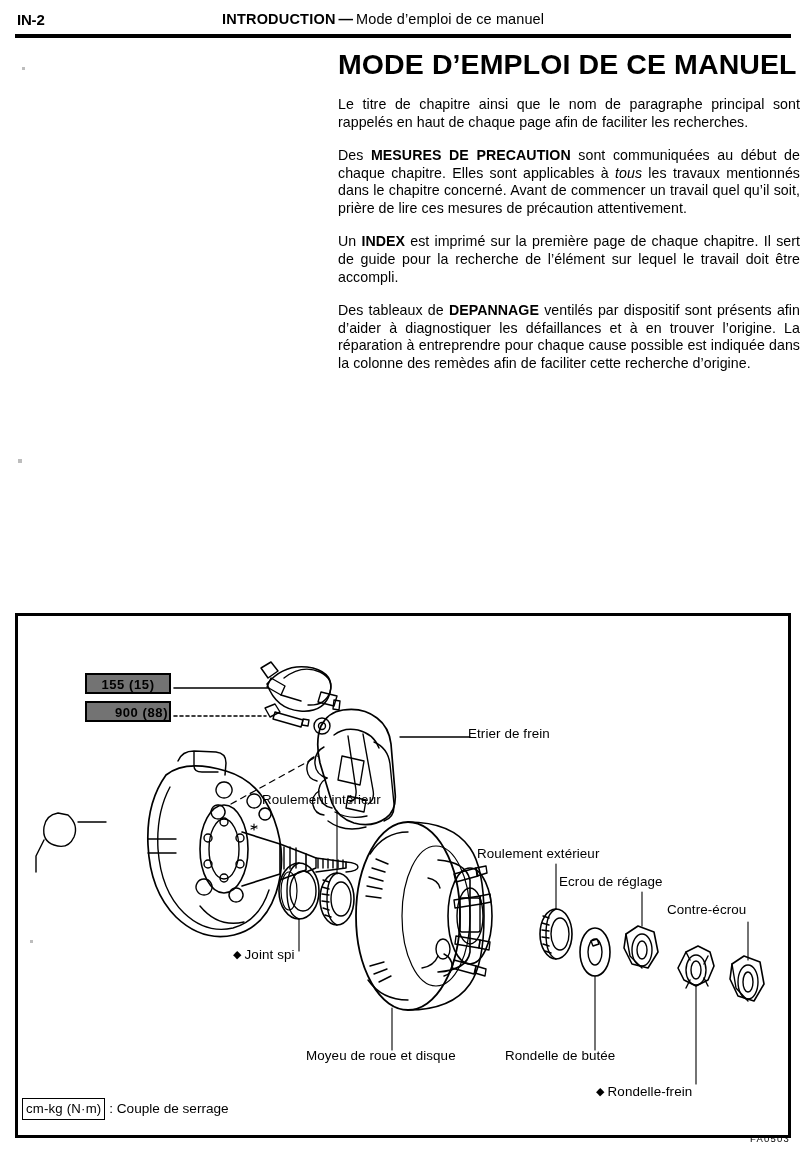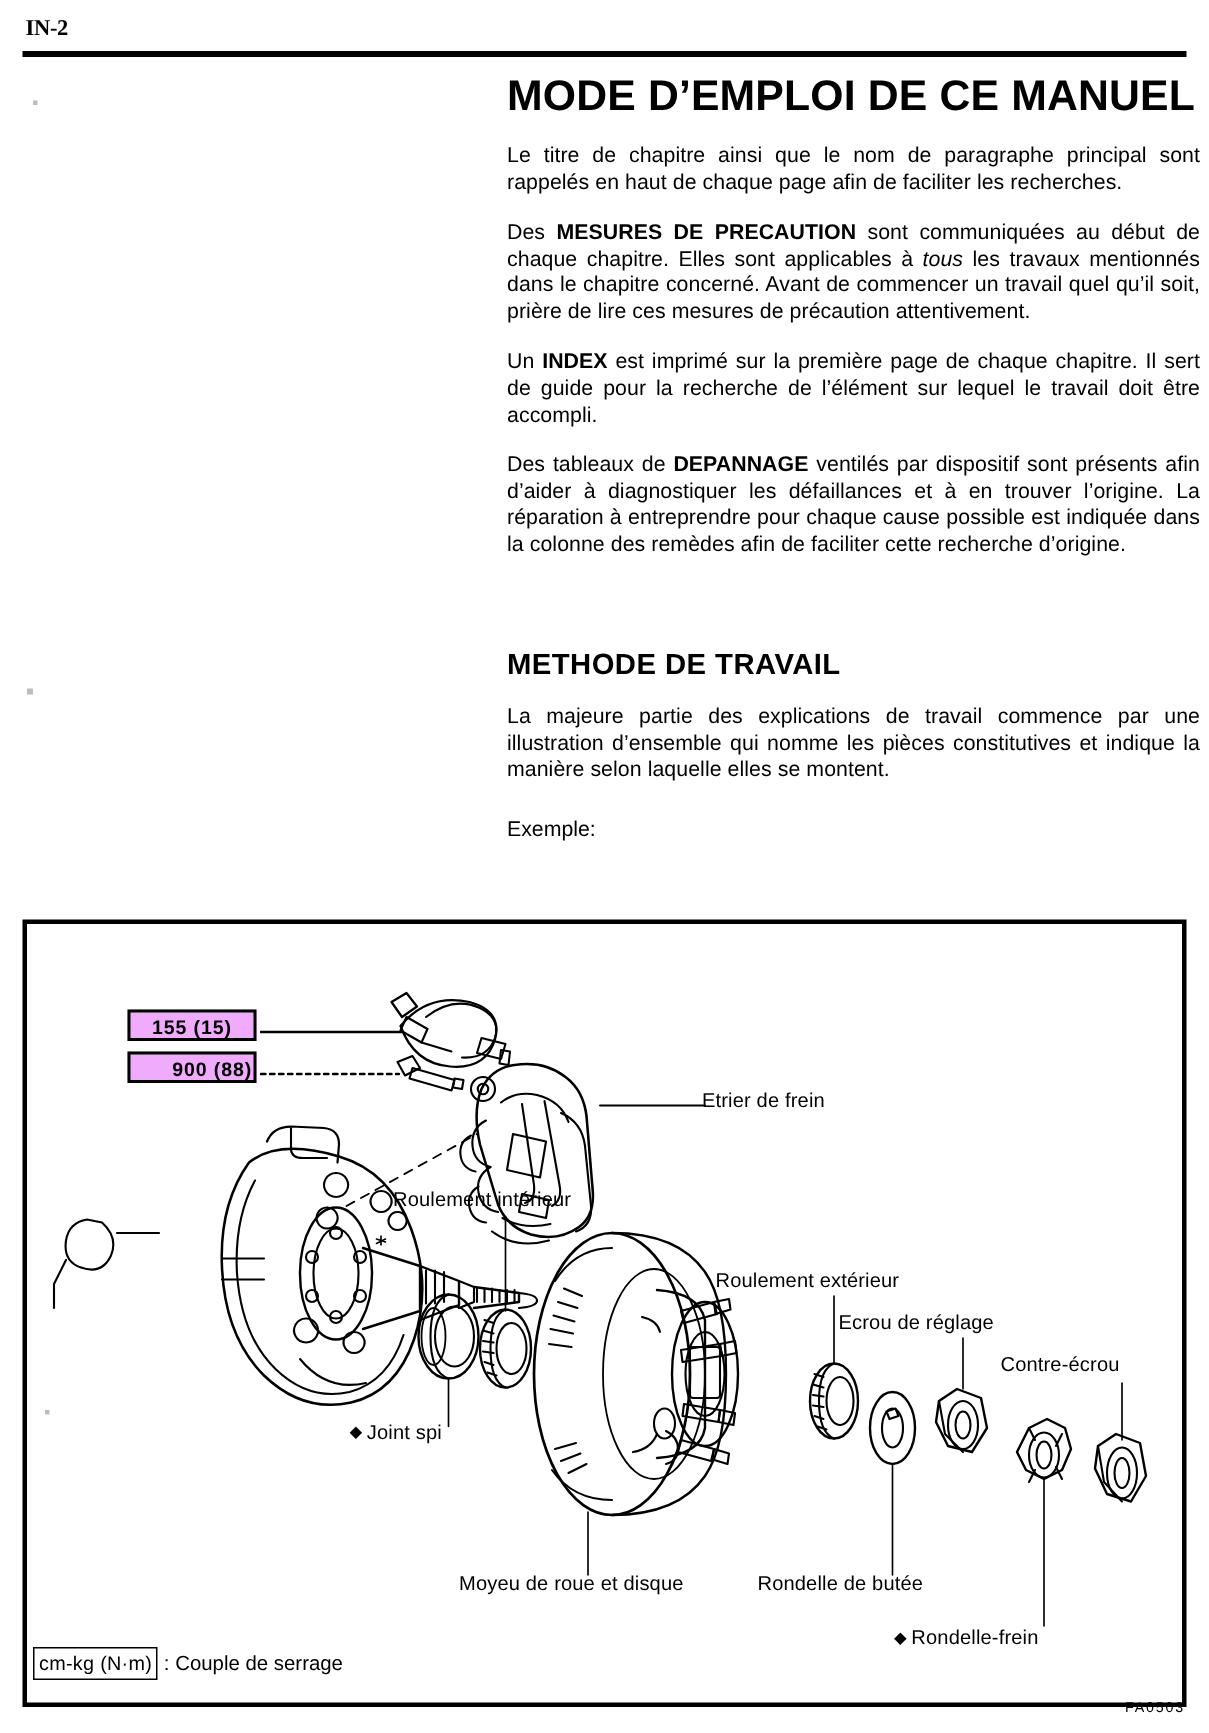--- a/index.html
+++ b/index.html
@@ -13,21 +13,21 @@
     position: relative;
     font-family: "Liberation Sans", sans-serif;
     color: #000000;
     overflow: hidden;
   }
 
   
   #page-header {
     position: absolute;
     left: 0; top: 0;
-    width: 806px; height: 40px; font-family: Liberation Serif, serif;
+    width: 806px; height: 40px;
   }
   #page-number {
     position: absolute;
     left: 17px; top: 11px;
     font-size: 15px;
     font-weight: bold;
     letter-spacing: -0.2px;
   }
   #header-title {
     position: absolute;
@@ -105,21 +105,21 @@
   #diagram-svg {
     position: absolute;
     left: 0; top: 0;
     width: 770px; height: 519px;
   }
 
   
   .torque-box {
     position: absolute;
     border: 2px solid #000;
-    background: #f0abfc;
+    background: #737373;
     font-size: 13px;
     font-weight: bold;
     letter-spacing: 0.6px;
     text-align: center;
     box-sizing: border-box;
     padding: 2px 0 1px 0;
   }
   #torque-box-1 { left: 85px; top: 673px; width: 86px; height: 21px; }
   #torque-box-2 { left: 85px; top: 701px; width: 86px; height: 21px; padding-left: 27px; }
 
@@ -178,37 +178,35 @@
   .speck {
     position: absolute;
     background: #bdbdbd;
   }
 </style>
 </head>
 <body>
 
 <div id="page-header">
   <div id="page-number">IN-2</div>
+  <div id="header-title">
+    <span class="hdr-strong">INTRODUCTION</span><span class="hdr-dash">—</span><span class="hdr-rest">Mode d’emploi de ce manuel</span>
+  </div>
   <div id="header-rule"></div>
 </div>
 
 <div id="text-column">
 
   <h1 class="doc-title">MODE D’EMPLOI DE CE MANUEL</h1>
 
   <p class="body-par" id="par-1">Le titre de chapitre ainsi que le nom de paragraphe principal sont rappelés en haut de chaque page afin de faciliter les recherches.</p>
   <p class="body-par" id="par-3">Des <b>MESURES DE PRECAUTION</b> sont communiquées au début de chaque chapitre. Elles sont applicables à <i>tous</i> les travaux mentionnés dans le chapitre concerné. Avant de commencer un travail quel qu’il soit, prière de lire ces mesures de précaution attentivement.</p>
   <p class="body-par" id="par-2">Un <b>INDEX</b> est imprimé sur la première page de chaque chapitre. Il sert de guide pour la recherche de l’élément sur lequel le travail doit être accompli.</p>
   <p class="body-par" id="par-4">Des tableaux de <b>DEPANNAGE</b> ventilés par dispositif sont présents afin d’aider à diagnostiquer les défaillances et à en trouver l’origine. La réparation à entreprendre pour chaque cause possible est indiquée dans la colonne des remèdes afin de faciliter cette recherche d’origine.</p>
 
-  <div id="methode-block">
-    <h2 class="sect-title">METHODE DE TRAVAIL</h2>
-    <p class="body-par">La majeure partie des explications de travail commence par une illustration d’ensemble qui nomme les pièces constitutives et indique la manière selon laquelle elles se montent.</p>
-    <p id="exemple-line" class="no-just">Exemple:</p>
-  </div>
 
 </div>
 
 <div id="diagram-panel">
   <svg id="diagram-svg" viewBox="0 0 770 519">
     <g fill="none" stroke="#000" stroke-width="1.4" stroke-linejoin="round" stroke-linecap="round">
 
       <line x1="156" y1="72" x2="250" y2="72" stroke-width="1.6"></line>
       <line x1="156" y1="100" x2="248" y2="100" stroke-width="1.6" stroke-dasharray="3 3"></line>
 

